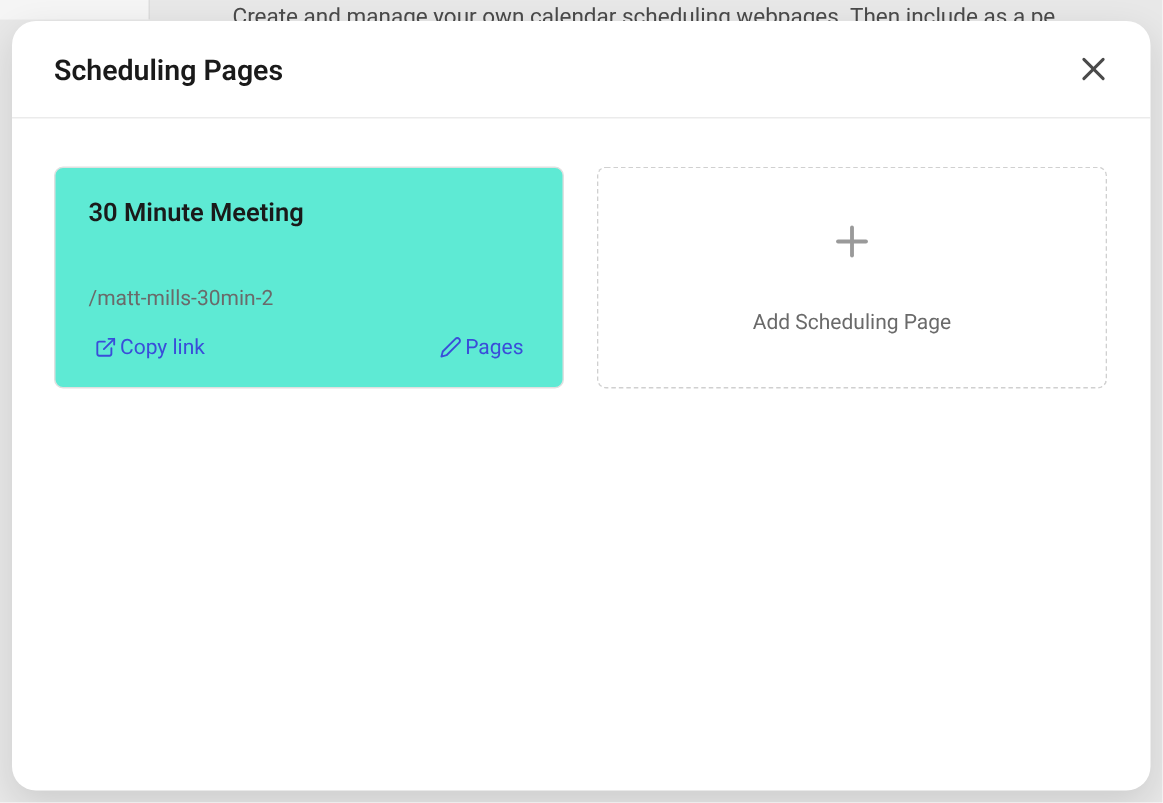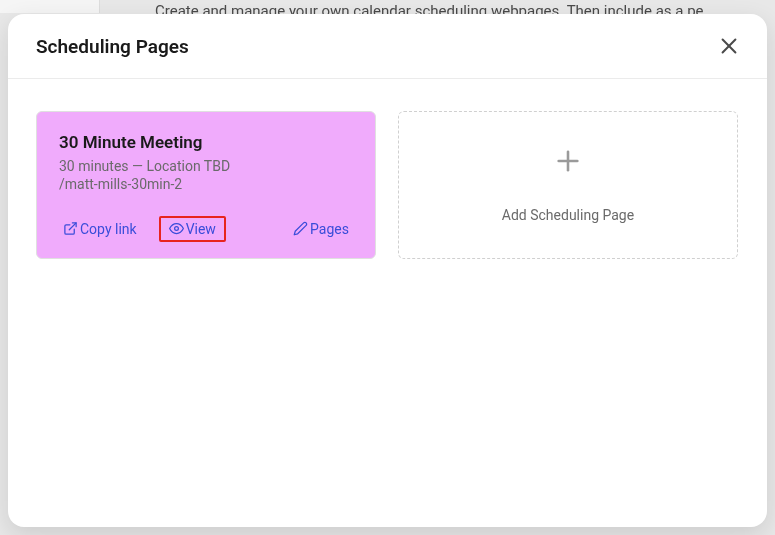--- a/index.html
+++ b/index.html
@@ -79,39 +79,40 @@
     .modal-body {
       padding: 32px 28px;
       display: flex;
       gap: 22px;
     }
     .card {
       width: 340px;
       height: 148px;
       border: 1px solid #e0e0e0;
       border-radius: 6px;
-      background: #f0abfc;
+      background: #5eead4;
       padding: 20px 22px 16px 22px;
       display: flex;
       flex-direction: column;
     }
     .card-title {
       font-size: 17px;
       font-weight: 600;
       color: #1a1a1a;
       margin-bottom: 6px;
     }
     .card-sub {
       font-size: 14px;
       color: #6a6a6a;
       margin-bottom: 2px;
     }
     .card-slug {
       font-size: 14px;
       color: #6a6a6a;
+      margin-top: 33px;
     }
     .card-actions {
       margin-top: auto;
       display: flex;
       align-items: center;
       gap: 18px;
     }
     .action {
       display: inline-flex;
       align-items: flex-start;
@@ -171,38 +172,30 @@
         <line x1="5" y1="5" x2="19" y2="19"></line>
         <line x1="19" y1="5" x2="5" y2="19"></line>
       </svg>
     </div>
   </div>
 
   <div class="modal-body">
 
     <div class="card">
       <div class="card-title">30 Minute Meeting</div>
-      <div class="card-sub">30 minutes — Location TBD</div>
       <div class="card-slug">/matt-mills-30min-2</div>
       <div class="card-actions">
         <span class="action">
           <svg viewBox="0 0 24 24" fill="none" stroke="currentColor" stroke-width="2" stroke-linecap="round" stroke-linejoin="round">
             <path d="M18 13v6a2 2 0 0 1-2 2H5a2 2 0 0 1-2-2V8a2 2 0 0 1 2-2h6"></path>
             <polyline points="15 3 21 3 21 9"></polyline>
             <line x1="10" y1="14" x2="21" y2="3"></line>
           </svg>
           <span>Copy link</span>
         </span>
-        <span class="action highlight">
-          <svg viewBox="0 0 24 24" fill="none" stroke="currentColor" stroke-width="2" stroke-linecap="round" stroke-linejoin="round">
-            <path d="M1 12s4-8 11-8 11 8 11 8-4 8-11 8-11-8-11-8z"></path>
-            <circle cx="12" cy="12" r="3"></circle>
-          </svg>
-          <span>View</span>
-        </span>
         <span class="spacer"></span>
         <span class="action">
           <svg viewBox="0 0 24 24" fill="none" stroke="currentColor" stroke-width="2" stroke-linecap="round" stroke-linejoin="round">
             <path d="M17 3a2.828 2.828 0 1 1 4 4L7.5 20.5 2 22l1.5-5.5L17 3z"></path>
           </svg>
           <span>Pages</span>
         </span>
       </div>
     </div>
 

